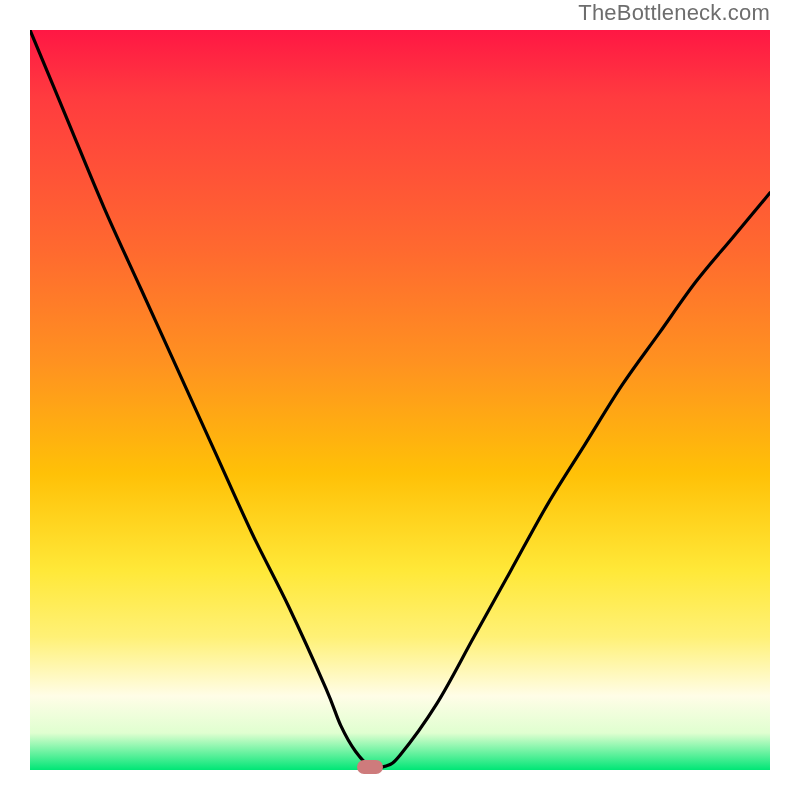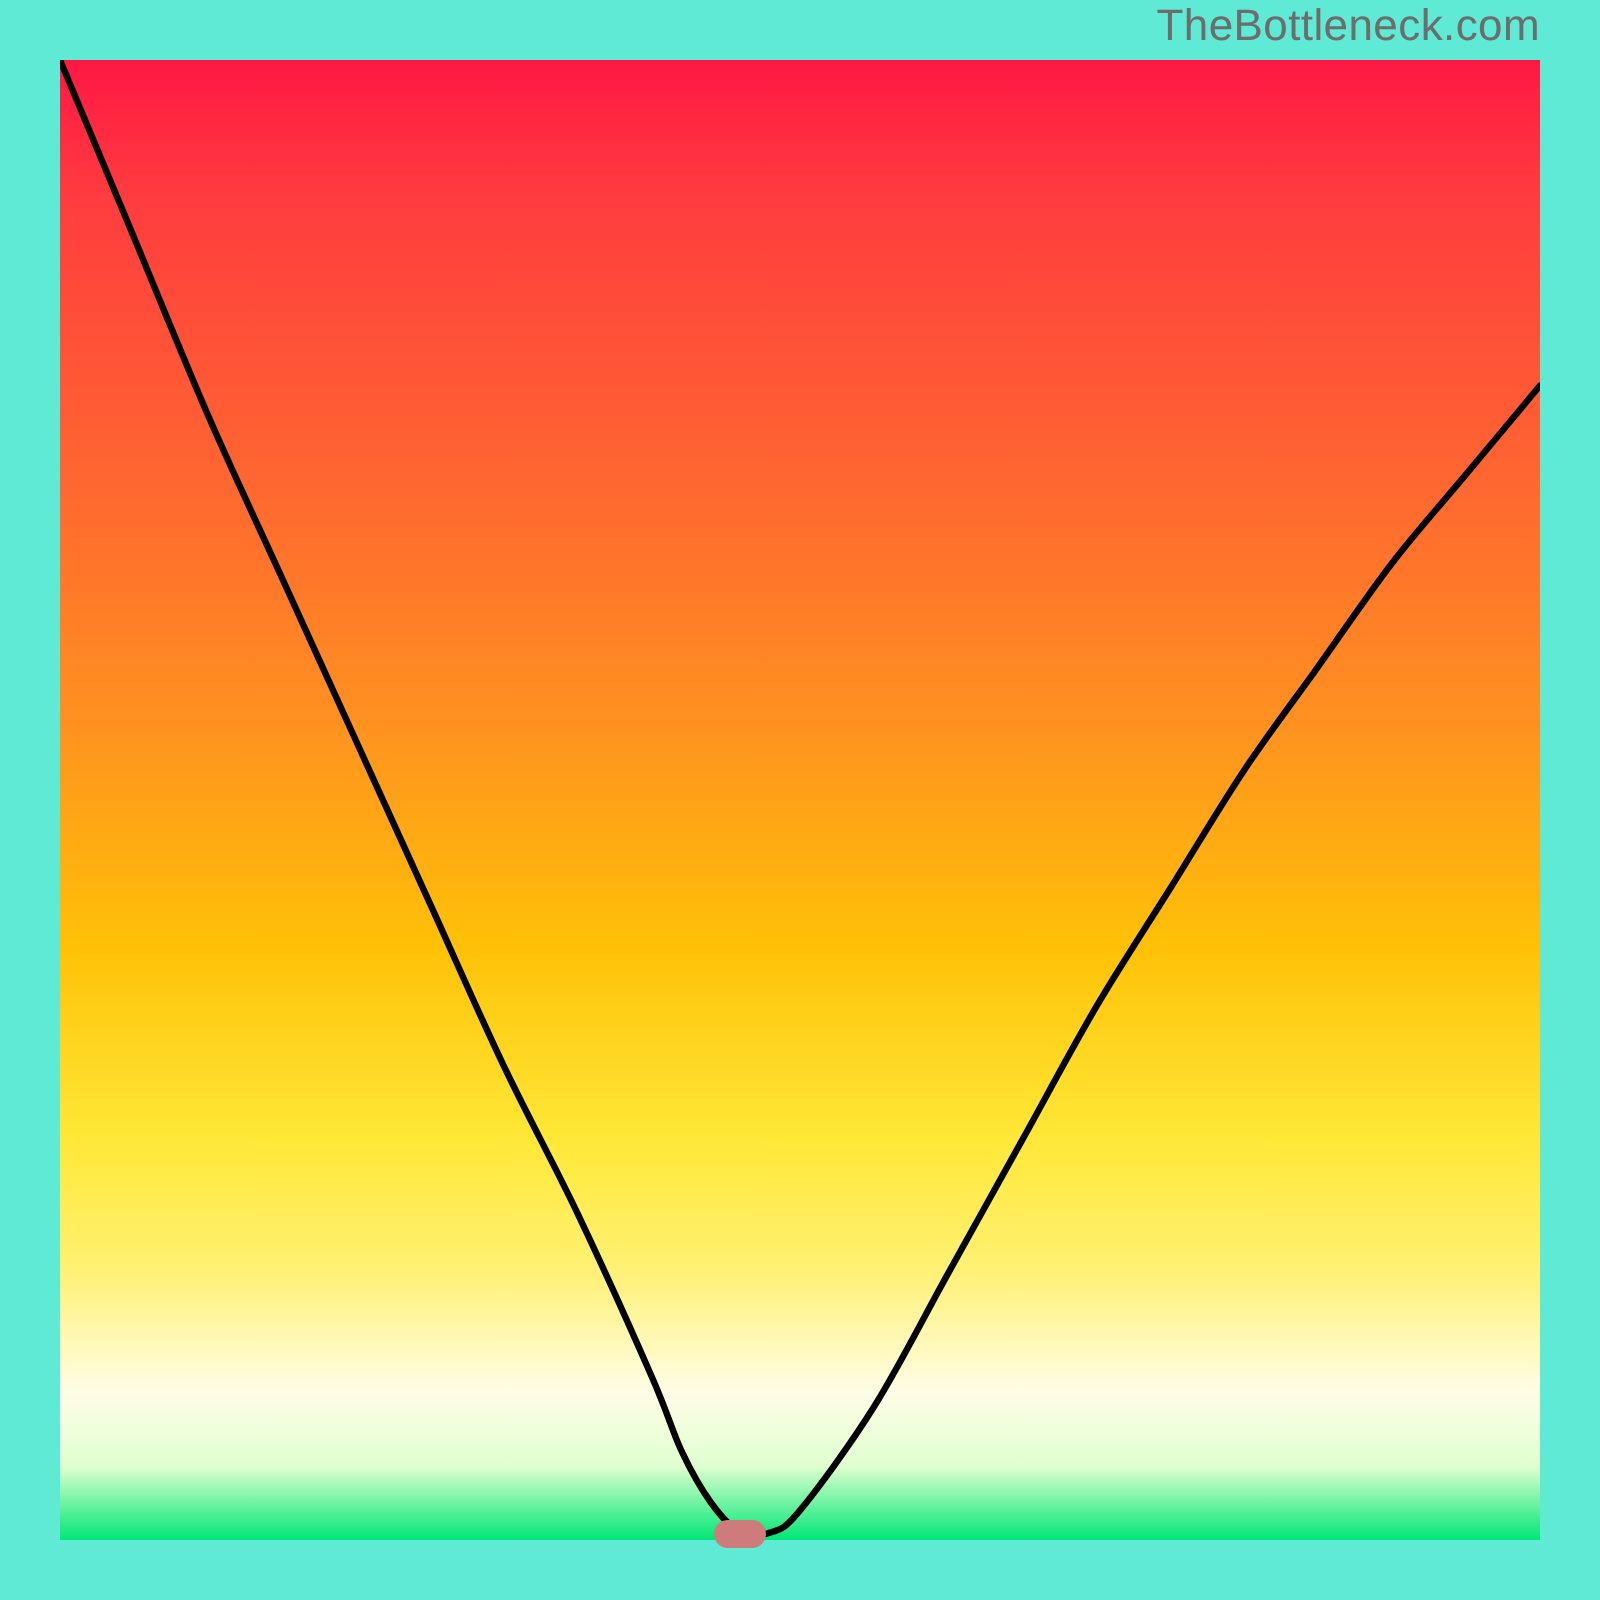--- a/index.html
+++ b/index.html
@@ -7,21 +7,21 @@
     padding: 0;
     width: 800px;
     height: 800px;
     background: #000000;
     overflow: hidden;
   }
   .frame {
     position: relative;
     width: 800px;
     height: 800px;
-    background: #5eead4;
+    background: #ffffff;
     box-sizing: border-box;
   }
   .plot-area {
     position: absolute;
     left: 30px;
     top: 30px;
     width: 740px;
     height: 740px;
     background: linear-gradient(
       to bottom,

